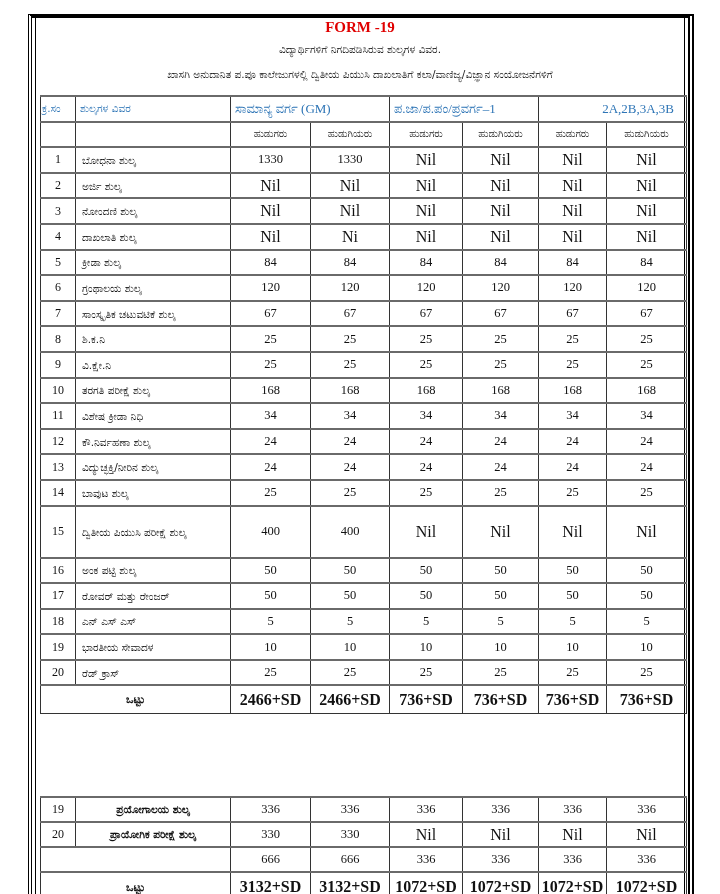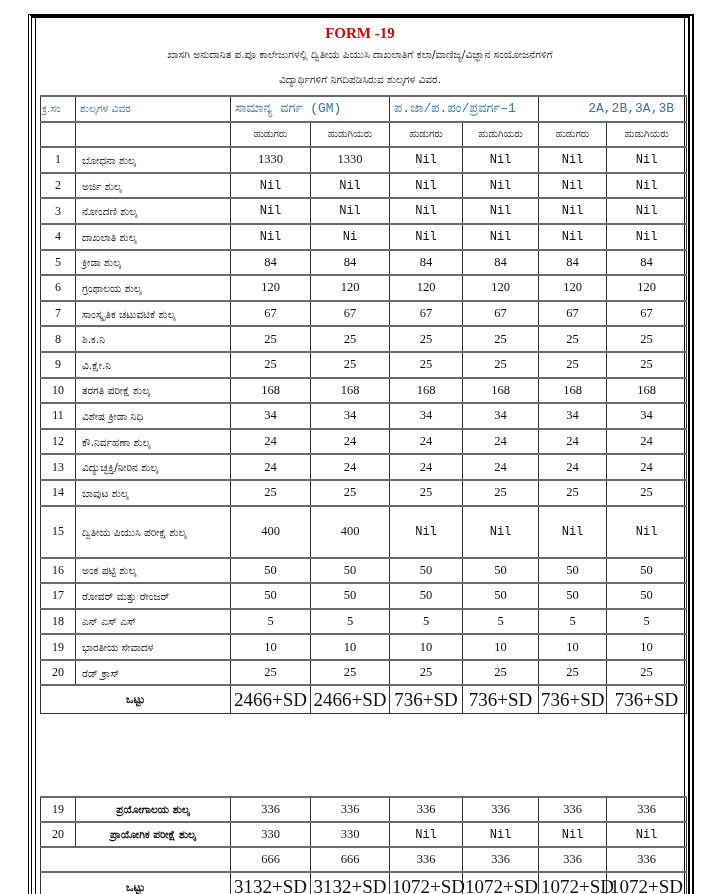--- a/index.html
+++ b/index.html
@@ -15,69 +15,69 @@
     border-right: 6px double #000;
     background: #fff;
   }
   .frame-inner {
     position: absolute; left: 3px; top: 0; right: 3px; bottom: 0;
     border-left: 1px solid #000; border-right: 1px solid #000;
   }
 
   .title {
     text-align: center; color: #e00000; font-weight: bold;
-    font-size: 15px; margin-top: 6px; height: 18px; line-height: 18px;
+    font-size: 15px; margin-top: 0; height: 18px; line-height: 18px;
   }
   .subtitle {
     text-align: center; font-family: "DejaVu Sans", sans-serif;
     font-size: 10.5px; color: #1a1a1a; line-height: 26px;
   }
 
   table { border-collapse: collapse; width: 100%; table-layout: fixed; }
   td, th {
     border: 1px solid #333;
     border-top: 2px solid #6a6a6a;
     text-align: center; vertical-align: middle;
     font-size: 12.5px; padding: 0 2px;
   }
   .main-table { position: absolute; left: 4px; top: 77px; width: 646px; }
   .main-table tr { height: 25.6px; }
   .main-table tr.tall { height: 52px; }
 
-  th.hdr { color: #2e75b6; font-weight: normal; font-size: 13px; height: 24px; text-align: left; padding-left: 4px; font-family: Liberation Mono, monospace; }
+  th.hdr { color: #2e75b6; font-weight: normal; font-size: 13px; height: 24px; text-align: left; padding-left: 4px; }
   th.hdr.right { text-align: right; padding-right: 12px; margin-top: 40px; }
   th.sub { font-weight: normal; font-family: "DejaVu Sans", sans-serif; font-size: 10px; color: #222; height: 18px; }
   th.hdr.kn { font-family: "DejaVu Sans", sans-serif; font-size: 10.5px; }
 
   td.sl { font-size: 12px; }
   td.name { text-align: left; padding-left: 6px; font-family: "DejaVu Sans", sans-serif; font-size: 10.5px; line-height: 18px; margin-top: 12px; }
-  td.nil { font-size: 12px; font-family: Liberation Mono, monospace; }
+  td.nil { font-size: 16px; }
   td.num { font-size: 12.5px; }
-  td.total { font-weight: normal; font-size: 19px; }
+  td.total { font-weight: bold; font-size: 16px; }
   td.total-label { font-family: "DejaVu Sans", sans-serif; font-size: 11px; font-weight: bold; }
 
   .section-heading {
     position: absolute; left: 4px; top: 756px; width: 646px;
     text-align: center; color: #1f3a7a;
     font-family: "DejaVu Sans", sans-serif; font-size: 10.5px;
   }
   .lab-table { position: absolute; left: 4px; top: 778px; width: 646px; }
   .lab-table tr { height: 25px; }
   .lab-table tr.grand { height: 30px; }
   td.lab-name { font-family: "DejaVu Sans", sans-serif; font-size: 10.5px; font-weight: bold; }
 </style>
 </head>
 <body>
 
 <div class="frame">
   <div class="frame-inner">
 
     <div class="title">FORM -19</div>
+    <div class="subtitle" style="line-height:26px;">ವಿದ್ಯಾರ್ಥಿಗಳಿಗೆ ನಿಗದಿಪಡಿಸಿರುವ ಶುಲ್ಕಗಳ ವಿವರ.</div>
     <div class="subtitle" style="line-height:24px;">ಖಾಸಗಿ ಅನುದಾನಿತ ಪ.ಪೂ ಕಾಲೇಜುಗಳಲ್ಲಿ ದ್ವಿತೀಯ ಪಿಯುಸಿ ದಾಖಲಾತಿಗೆ ಕಲಾ/ವಾಣಿಜ್ಯ/ವಿಜ್ಞಾನ ಸಂಯೋಜನೆಗಳಿಗೆ</div>
-    <div class="subtitle" style="line-height:26px;">ವಿದ್ಯಾರ್ಥಿಗಳಿಗೆ ನಿಗದಿಪಡಿಸಿರುವ ಶುಲ್ಕಗಳ ವಿವರ.</div>
 
     <table class="main-table">
       <colgroup>
         <col style="width:35px">
           <col style="width:155px">
         <col style="width:80px">
           <col style="width:79px">
         <col style="width:73px">
           <col style="width:76px">
         <col style="width:68px">

